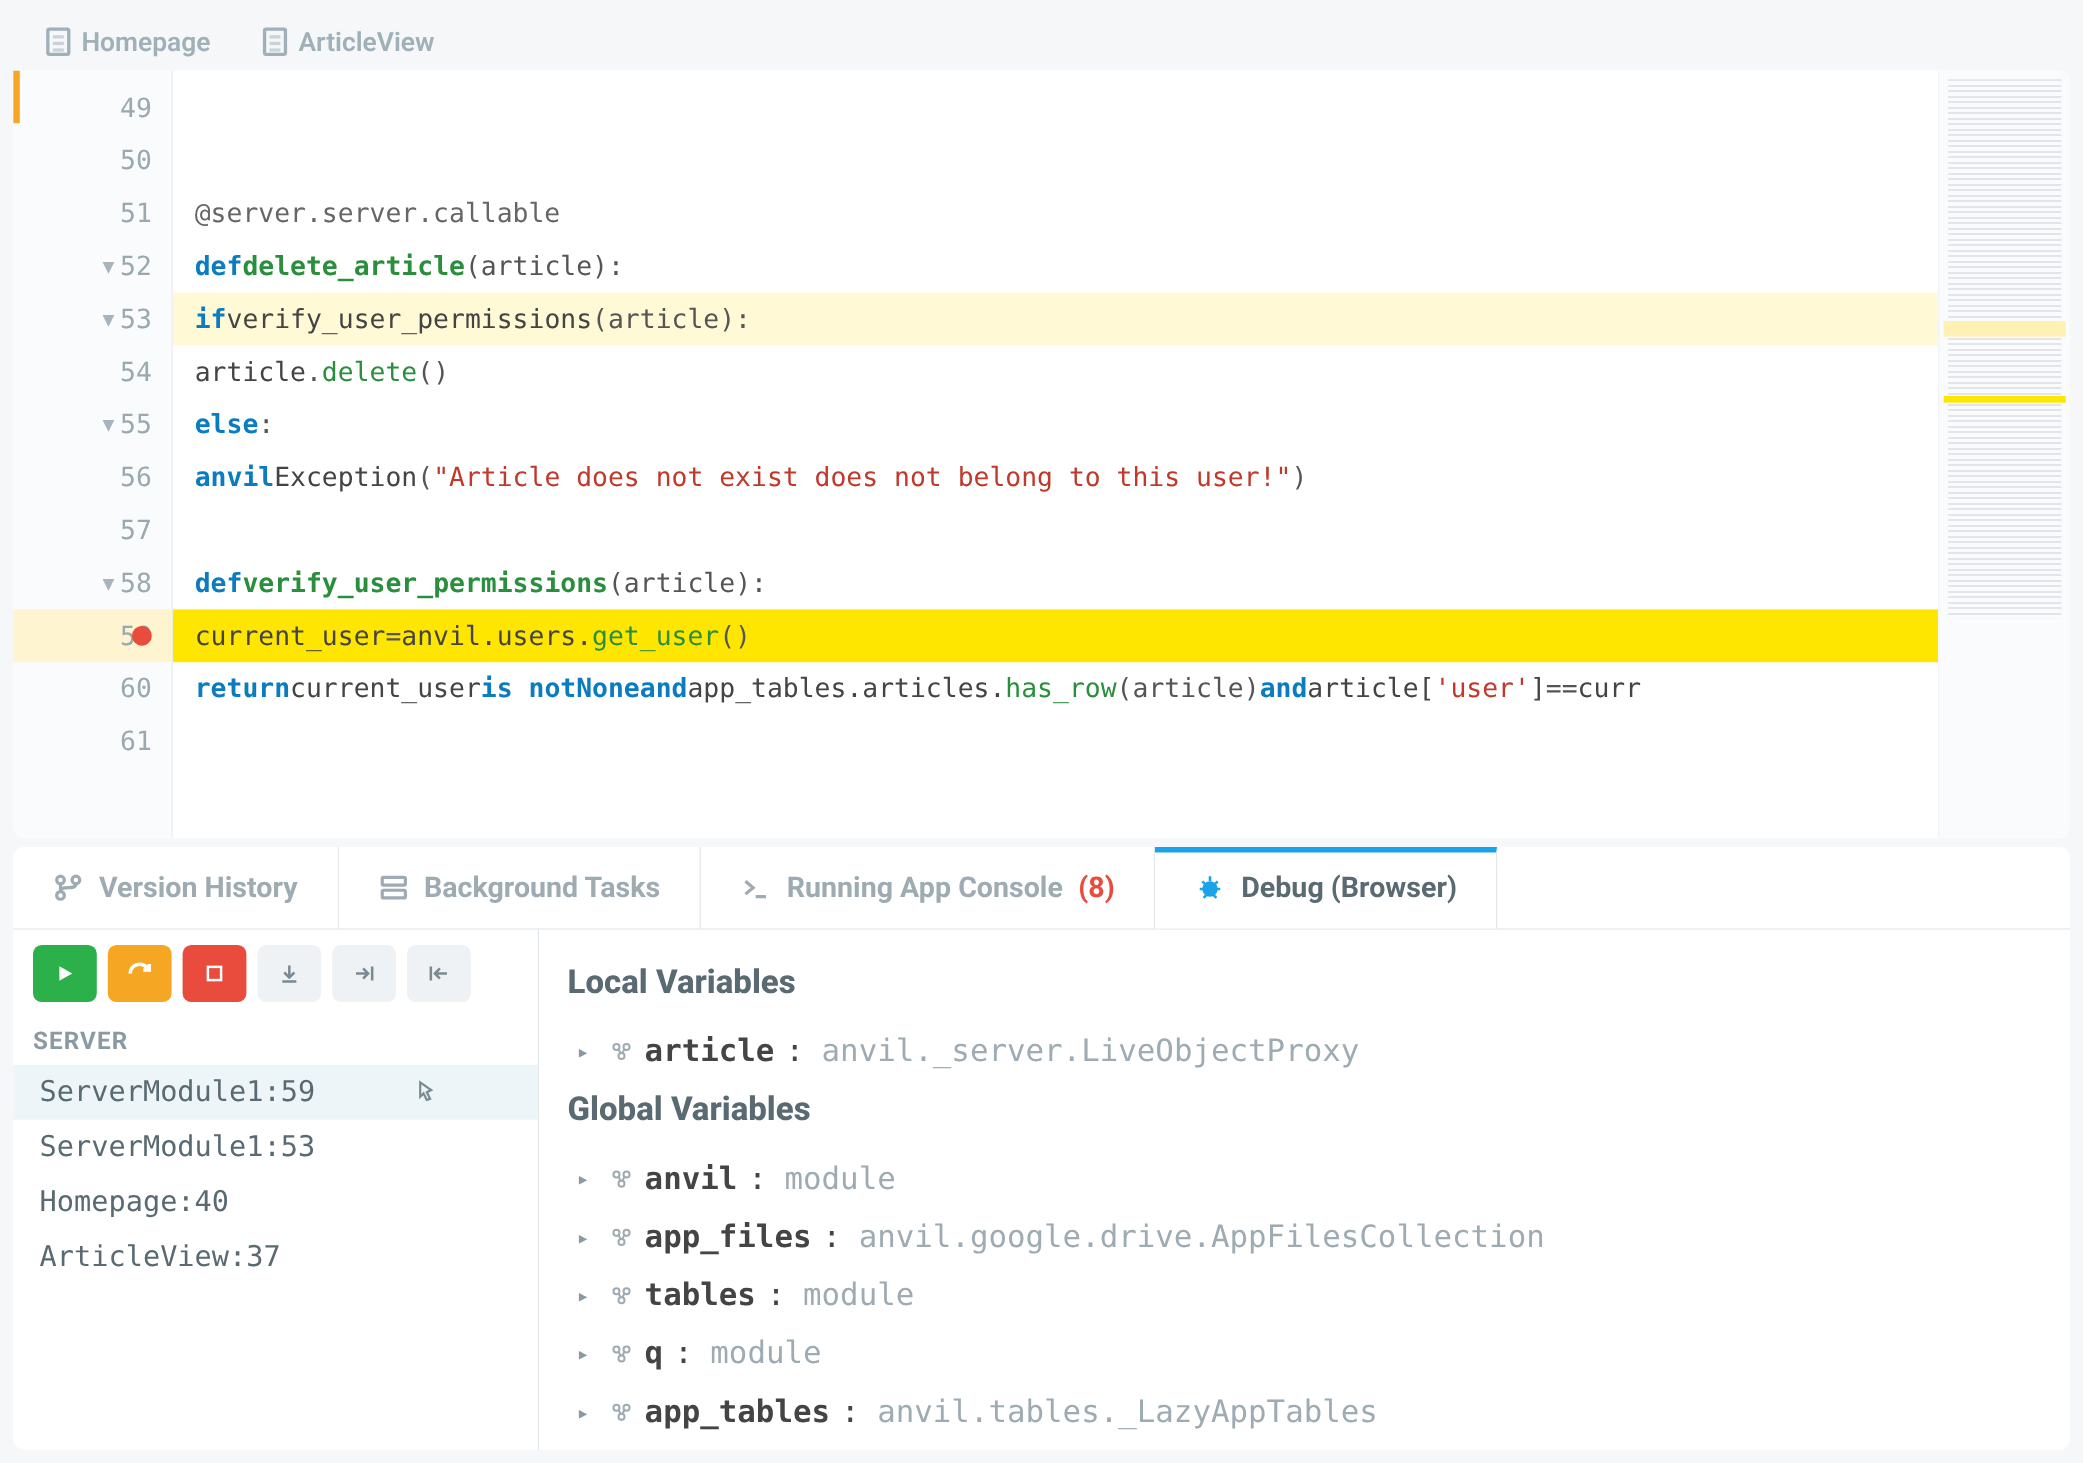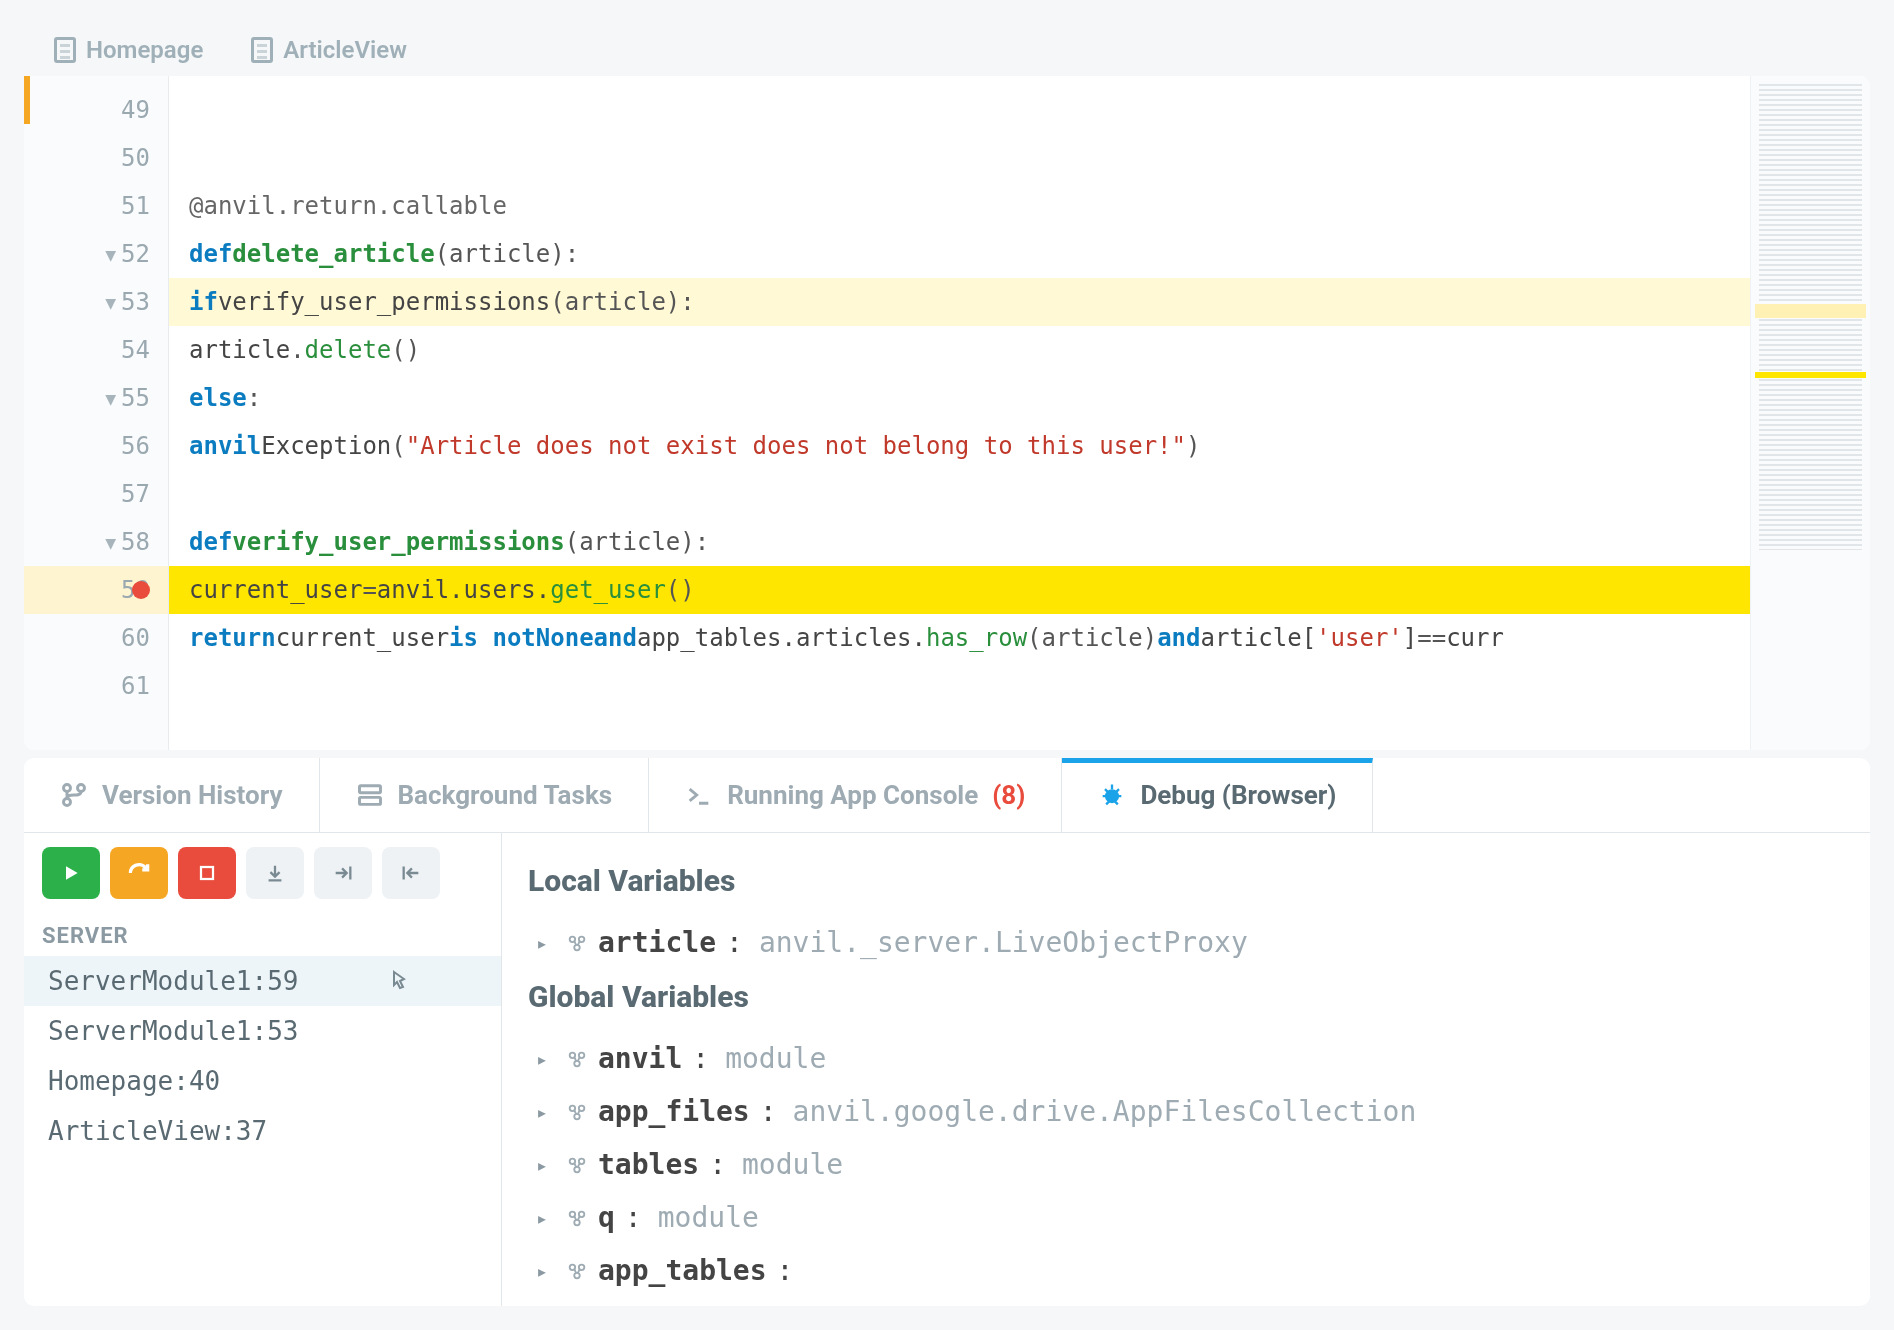--- a/index.html
+++ b/index.html
@@ -4,21 +4,21 @@
 <style>
 * { margin: 0; padding: 0; box-sizing: border-box; }
 body {
   font-family: -apple-system, BlinkMacSystemFont, "Segoe UI", Roboto, sans-serif;
   background: #f5f7f8;
   width: 1894px;
   height: 1330px;
   overflow: hidden;
 }
 .workspace {
-  padding: 24px;
+  padding: 12px;
   height: 100%;
   display: flex;
   flex-direction: column;
 }
 .tabs-bar {
   display: flex;
   gap: 8px;
   padding-left: 10px;
 }
 .tab {
@@ -272,21 +272,21 @@
           <div class="gutter-row">58<span class="gutter-chevron">▼</span></div>
           <div class="gutter-row" style="background: rgb(255, 244, 208);">59<span class="gutter-breakpoint"></span></div>
           <div class="gutter-row">60</div>
           <div class="gutter-row">61</div>
         </div>
     </div>
     <div class="code-pane">
       <div id="code-rows">
           <div class="code-line"></div>
           <div class="code-line"></div>
-          <div class="code-line"><span class="tok-at">@anvil.return.callable</span></div>
+          <div class="code-line"><span class="tok-at">@server.server.callable</span></div>
           <div class="code-line"><span class="tok-kw">def</span> <span class="tok-def">delete_article</span><span class="tok-punc">(article):</span></div>
           <div class="code-line hl-step">  <span class="tok-kw">if</span> <span class="tok-var">verify_user_permissions</span><span class="tok-punc">(article):</span></div>
           <div class="code-line">    <span class="tok-var">article</span><span class="tok-punc">.</span><span class="tok-method">delete</span><span class="tok-punc">()</span></div>
           <div class="code-line">  <span class="tok-kw">else</span><span class="tok-punc">:</span></div>
           <div class="code-line">    <span class="tok-kw">anvil</span> <span class="tok-var">Exception</span><span class="tok-punc">(</span><span class="tok-str">"Article does not exist does not belong to this user!"</span><span class="tok-punc">)</span></div>
           <div class="code-line"></div>
           <div class="code-line"><span class="tok-kw">def</span> <span class="tok-def">verify_user_permissions</span><span class="tok-punc">(article):</span></div>
           <div class="code-line hl-current">  <span class="tok-var">current_user</span> <span class="tok-punc">=</span> <span class="tok-var">anvil.users.</span><span class="tok-prop">get_user</span><span class="tok-punc">()</span></div>
           <div class="code-line">  <span class="tok-kw">return</span> <span class="tok-var">current_user</span> <span class="tok-op">is not</span> <span class="tok-kw">None</span> <span class="tok-op">and</span> <span class="tok-var">app_tables.articles.</span><span class="tok-prop">has_row</span><span class="tok-punc">(article)</span> <span class="tok-op">and</span> <span class="tok-var">article[</span><span class="tok-strkey">'user'</span><span class="tok-var">]</span> <span class="tok-punc">==</span> <span class="tok-var">curr</span></div>
           <div class="code-line"></div>
@@ -478,19 +478,20 @@
               <span class="var-obj-icon">
                 <svg width="22" height="22" viewBox="0 0 24 24" fill="none" stroke="currentColor" stroke-width="2">
                   <circle cx="7" cy="8" r="3"></circle>
                   <circle cx="17" cy="8" r="3"></circle>
                   <circle cx="12" cy="17" r="3"></circle>
                   <path d="M9 10l2 4M15 10l-2 4"></path>
                 </svg>
               </span>
               <span class="var-name">app_tables</span>
               <span class="var-colon">:</span>
+              <span class="var-type">anvil.tables._LazyAppTables</span>
             </div>
           </div>
       </div>
     </div>
   </div>
 
 </div>
 
 </body></html>

